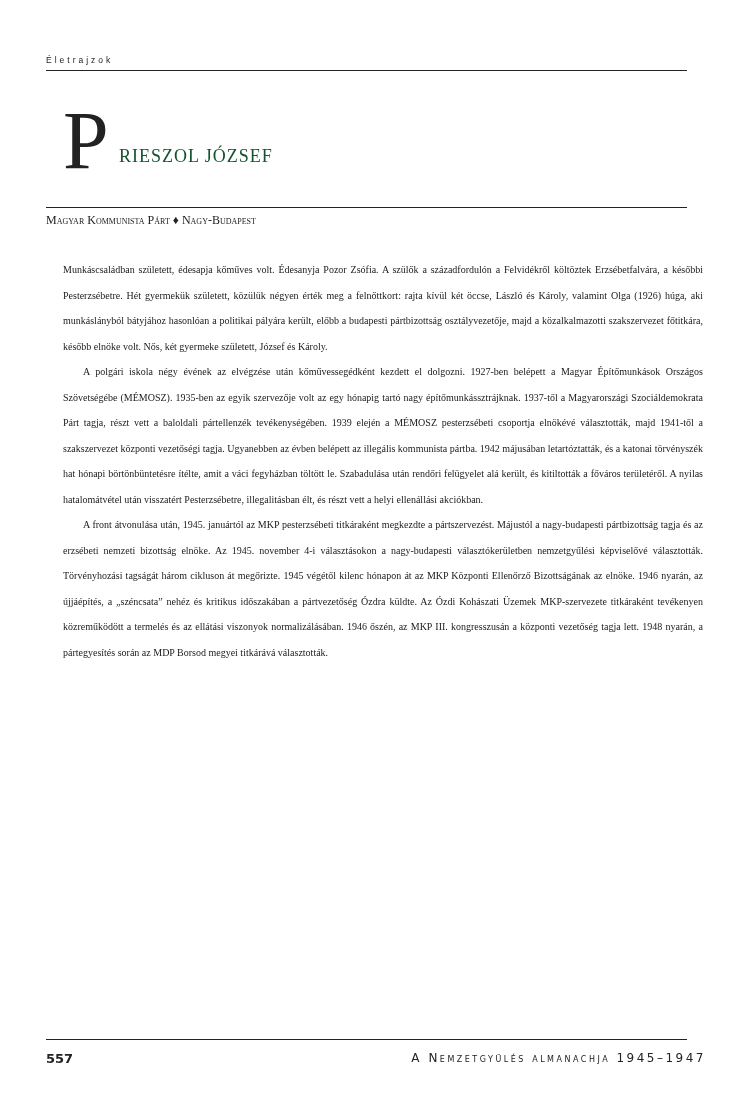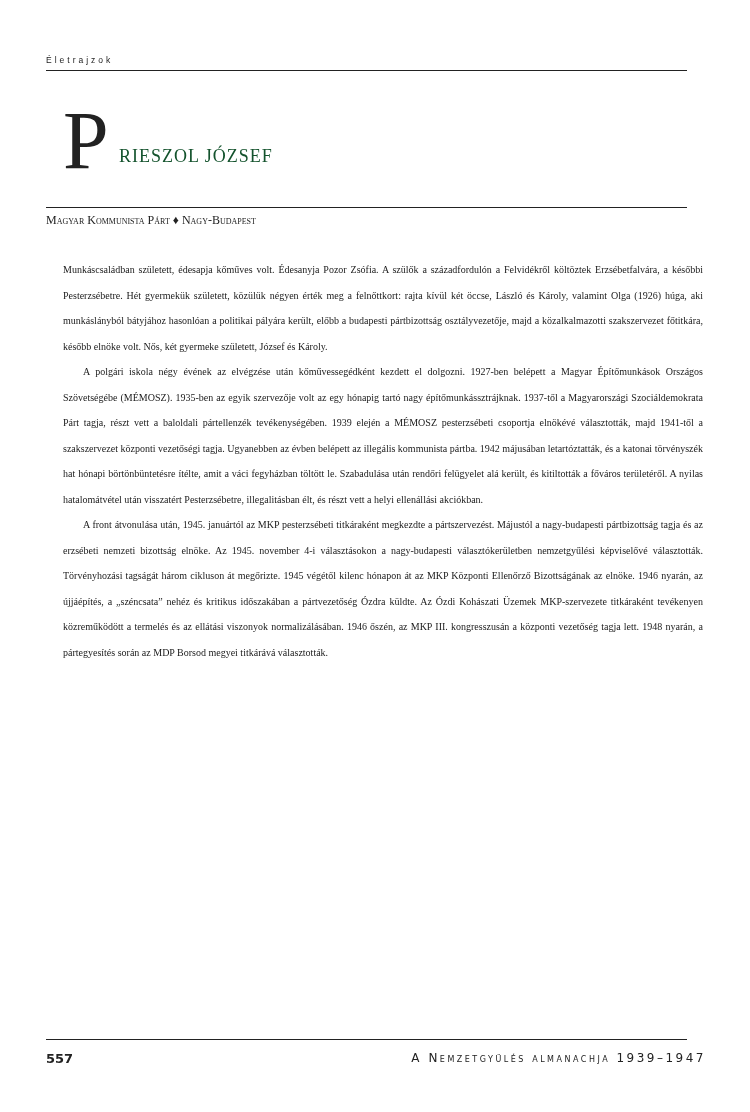--- a/index.html
+++ b/index.html
@@ -66,14 +66,14 @@
   <div class="meta party">Magyar Kommunista Párt ♦ Nagy-Budapest</div>
 
   <div class="body-text">
     <p class="first">Munkáscsaládban született, édesapja kőműves volt. Édesanyja Pozor Zsófia. A szülők a századfordulón a Felvidékről költöztek Erzsébetfalvára, a későbbi Pesterzsébetre. Hét gyermekük született, közülük négyen érték meg a felnőttkort: rajta kívül két öccse, László és Károly, valamint Olga (1926) húga, aki munkáslányból bátyjához hasonlóan a politikai pályára került, előbb a budapesti pártbizottság osztályvezetője, majd a közalkalmazotti szakszervezet főtitkára, később elnöke volt. Nős, két gyermeke született, József és Károly.</p>
     <p>A polgári iskola négy évének az elvégzése után kőművessegédként kezdett el dolgozni. 1927-ben belépett a Magyar Építőmunkások Országos Szövetségébe (MÉMOSZ). 1935-ben az egyik szervezője volt az egy hónapig tartó nagy építőmunkássztrájknak. 1937-től a Magyarországi Szociáldemokrata Párt tagja, részt vett a baloldali pártellenzék tevékenységében. 1939 elején a MÉMOSZ pesterzsébeti csoportja elnökévé választották, majd 1941-től a szakszervezet központi vezetőségi tagja. Ugyanebben az évben belépett az illegális kommunista pártba. 1942 májusában letartóztatták, és a katonai törvényszék hat hónapi börtönbüntetésre ítélte, amit a váci fegyházban töltött le. Szabadulása után rendőri felügyelet alá került, és kitiltották a főváros területéről. A nyilas hatalomátvétel után visszatért Pesterzsébetre, illegalitásban élt, és részt vett a helyi ellenállási akciókban.</p>
     <p>A front átvonulása után, 1945. januártól az MKP pesterzsébeti titkáraként megkezdte a pártszervezést. Májustól a nagy-budapesti pártbizottság tagja és az erzsébeti nemzeti bizottság elnöke. Az 1945. november 4-i választásokon a nagy-budapesti választókerületben nemzetgyűlési képviselővé választották. Törvényhozási tagságát három cikluson át megőrizte. 1945 végétől kilenc hónapon át az MKP Központi Ellenőrző Bizottságának az elnöke. 1946 nyarán, az újjáépítés, a „széncsata” nehéz és kritikus időszakában a pártvezetőség Ózdra küldte. Az Ózdi Kohászati Üzemek MKP-szervezete titkáraként tevékenyen közreműködött a termelés és az ellátási viszonyok normalizálásában. 1946 őszén, az MKP III. kongresszusán a központi vezetőség tagja lett. 1948 nyarán, a pártegyesítés során az MDP Borsod megyei titkárává választották.</p>
   </div>
 
   <div class="rule foot" style="width: 641px;"></div>
   <div class="folio">557</div>
-  <div class="book-title">A Nemzetgyűlés almanachja 1939–1947</div>
+  <div class="book-title">A Nemzetgyűlés almanachja 1945–1947</div>
 </div>
 
 </body></html>

